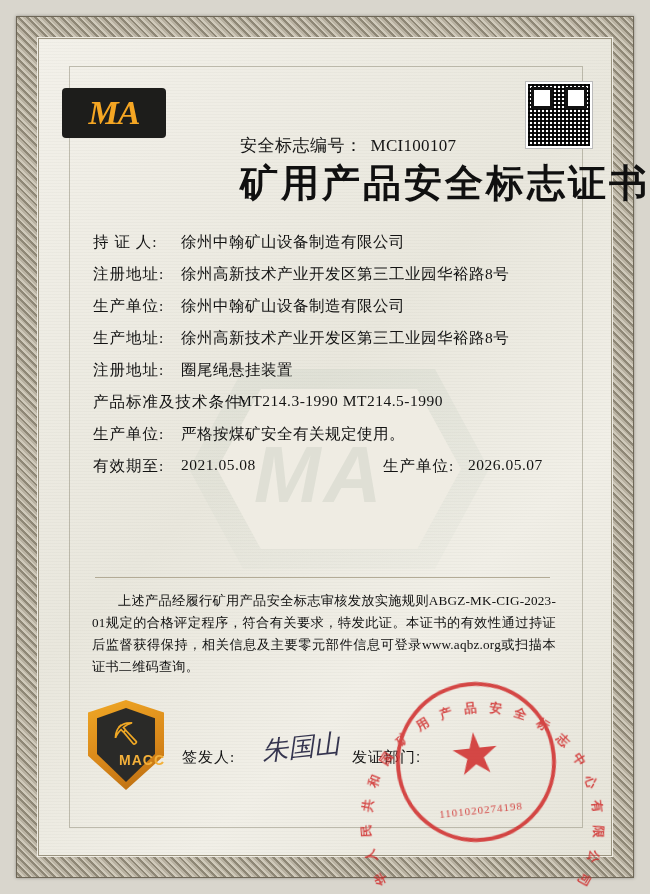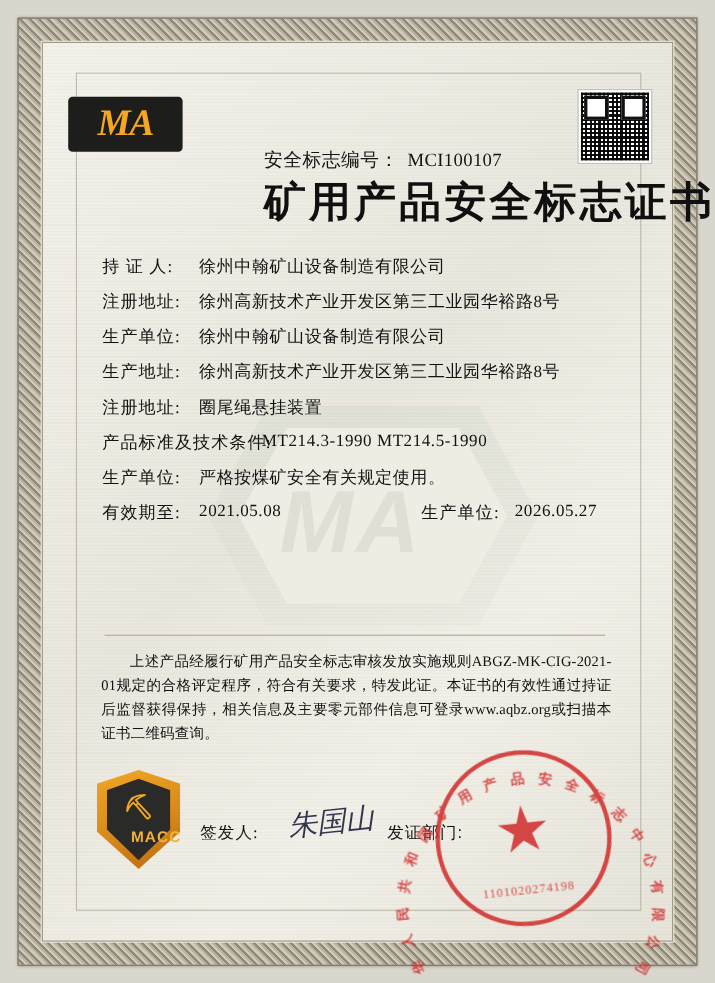--- a/index.html
+++ b/index.html
@@ -386,29 +386,29 @@
 
     <div class="field-row">
       <span class="f-label">生产单位:</span>
       <span class="f-value">严格按煤矿安全有关规定使用。</span>
     </div>
 
     <div class="field-row">
       <span class="f-label">有效期至:</span>
       <span class="f-value mono">2021.05.08</span>
       <span class="f-label2">生产单位:</span>
-      <span class="f-value2 mono">2026.05.27</span>
+      <span class="f-value2 mono">2026.05.07</span>
     </div>
 
 
   </div>
 
   <div class="divider"></div>
 
-  <div class="note">上述产品经履行矿用产品安全标志审核发放实施规则ABGZ-MK-CIG-2021-01规定的合格评定程序，符合有关要求，特发此证。本证书的有效性通过持证后监督获得保持，相关信息及主要零元部件信息可登录www.aqbz.org或扫描本证书二维码查询。</div>
+  <div class="note">上述产品经履行矿用产品安全标志审核发放实施规则ABGZ-MK-CIG-2023-01规定的合格评定程序，符合有关要求，特发此证。本证书的有效性通过持证后监督获得保持，相关信息及主要零元部件信息可登录www.aqbz.org或扫描本证书二维码查询。</div>
 
   <div class="macc-badge">
     <div class="macc-shield"></div>
     <div class="macc-inner"></div>
     <div class="macc-mark">⛏</div>
     <div class="macc-text">MACC</div>
   </div>
 
   <div class="sign-label">签发人:</div>
   <div class="signature">朱国山</div>

